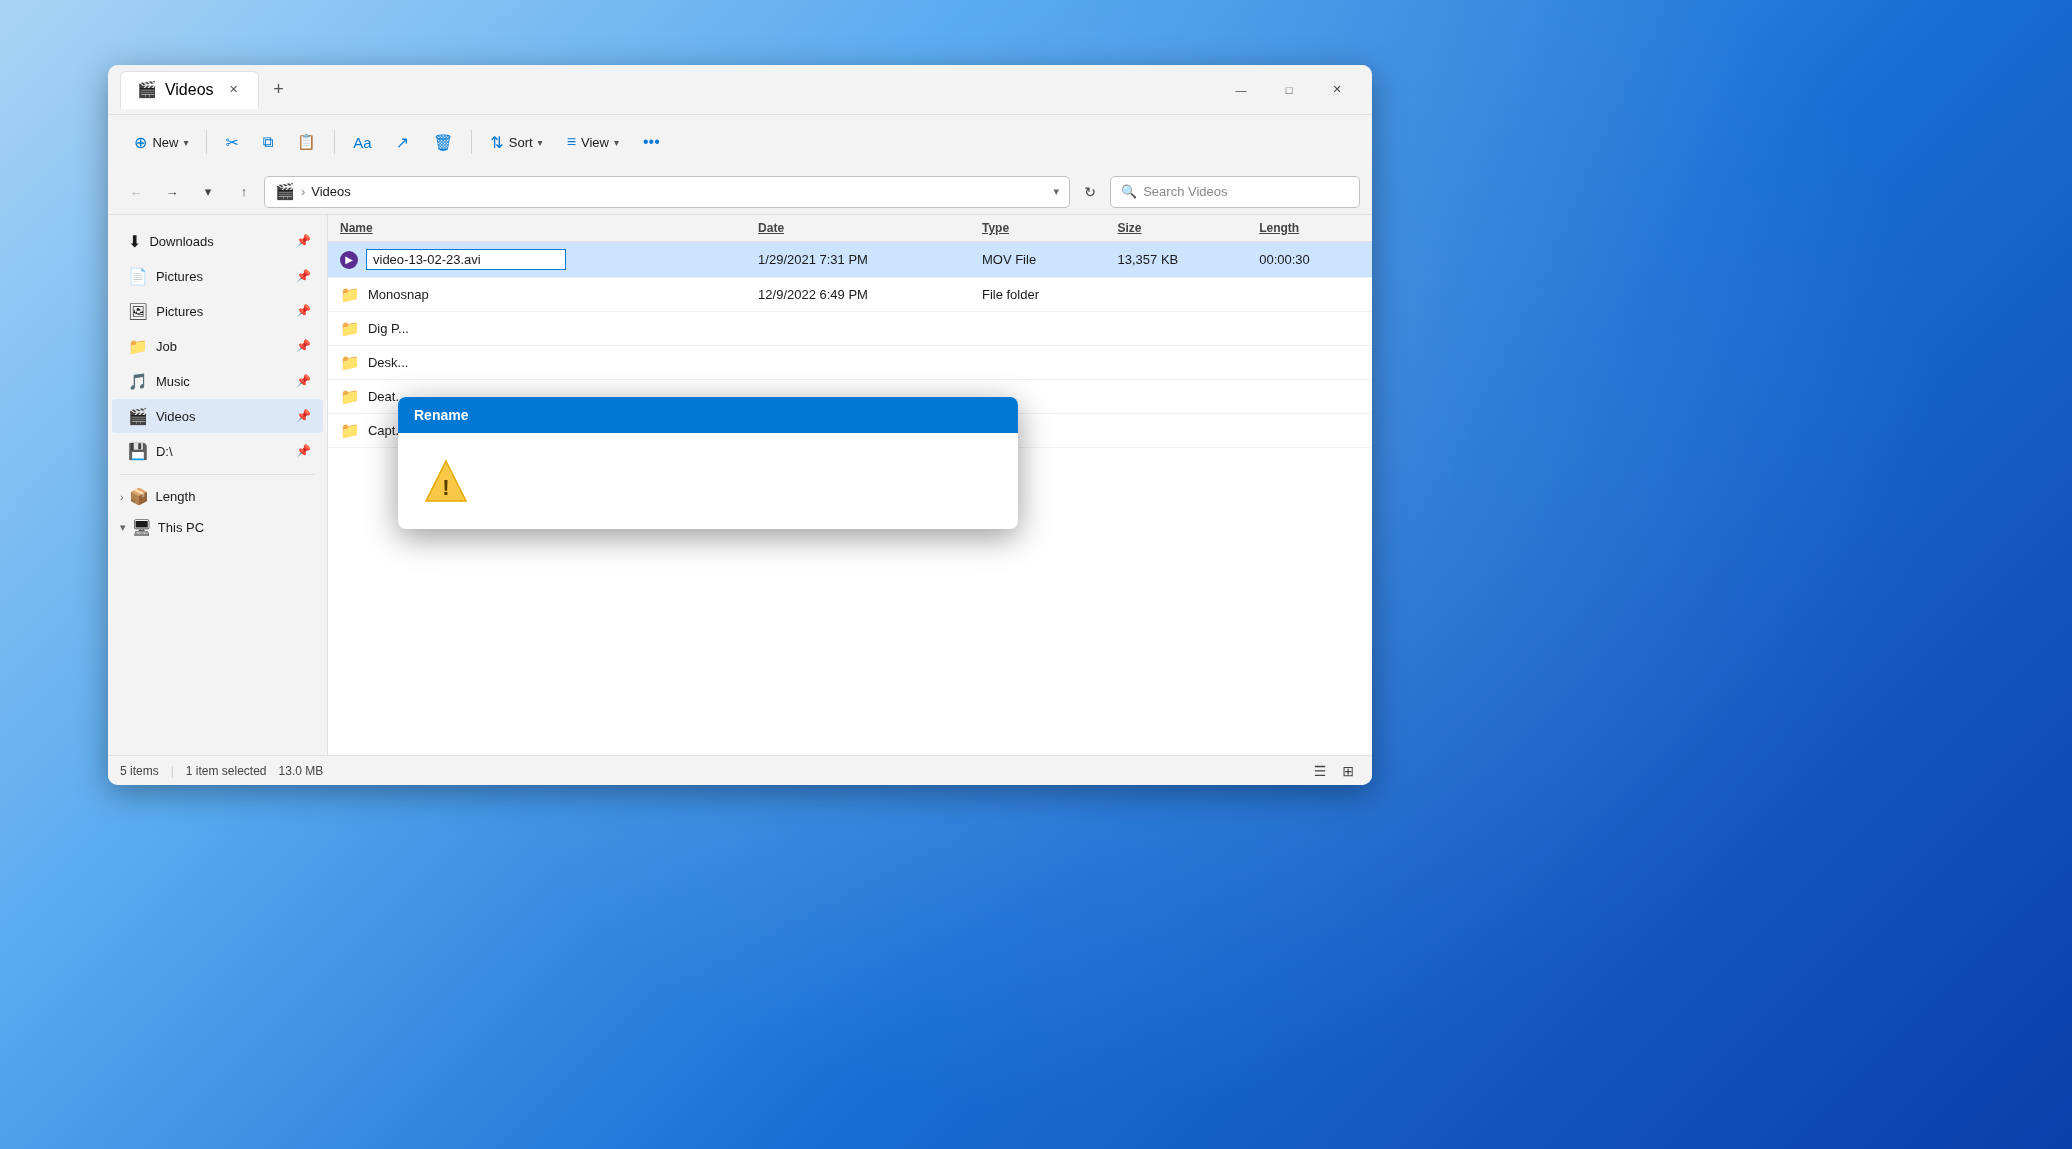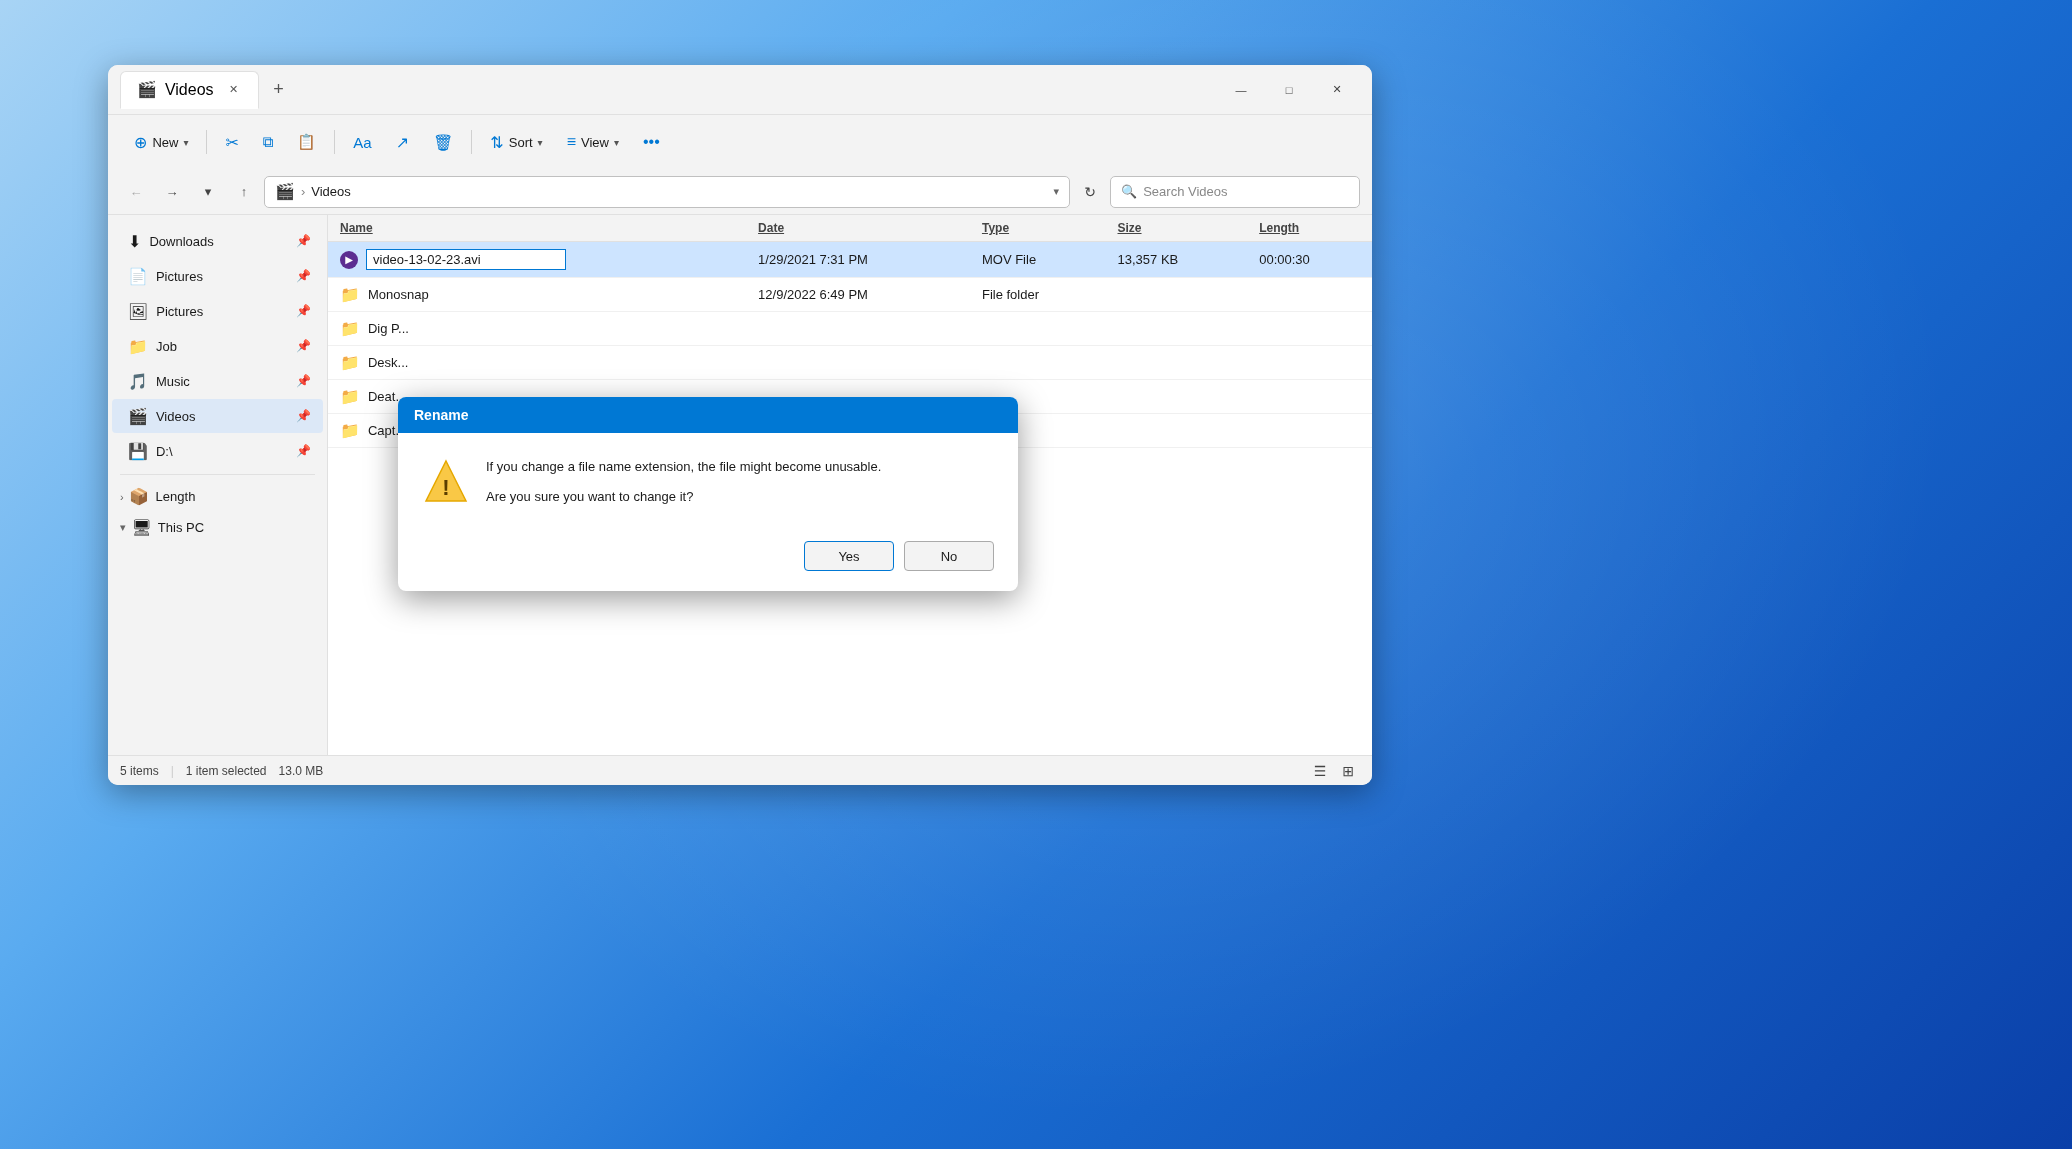--- a/index.html
+++ b/index.html
@@ -634,24 +634,16 @@
     <div class="dialog-titlebar">
       <span>Rename</span>
     </div>
     <div class="dialog-content">
       <div>
         <svg class="warning-svg" viewBox="0 0 48 48">
           <polygon points="24,4 44,44 4,44" fill="#f9c846" stroke="#e6a800" stroke-width="1.5"></polygon>
           <text x="24" y="38" text-anchor="middle" font-size="22" font-weight="bold" fill="#5a3e00">!</text>
         </svg>
       </div>
-      <div class="dialog-text-area">
-        <p class="dialog-message">If you change a file name extension, the file might become unusable.</p>
-        <p class="dialog-question">Are you sure you want to change it?</p>
-      </div>
-    </div>
-    <div class="dialog-buttons">
-      <button class="dialog-btn primary">Yes</button>
-      <button class="dialog-btn">No</button>
     </div>
   </div>
 
 </div>
 
 </body></html>

